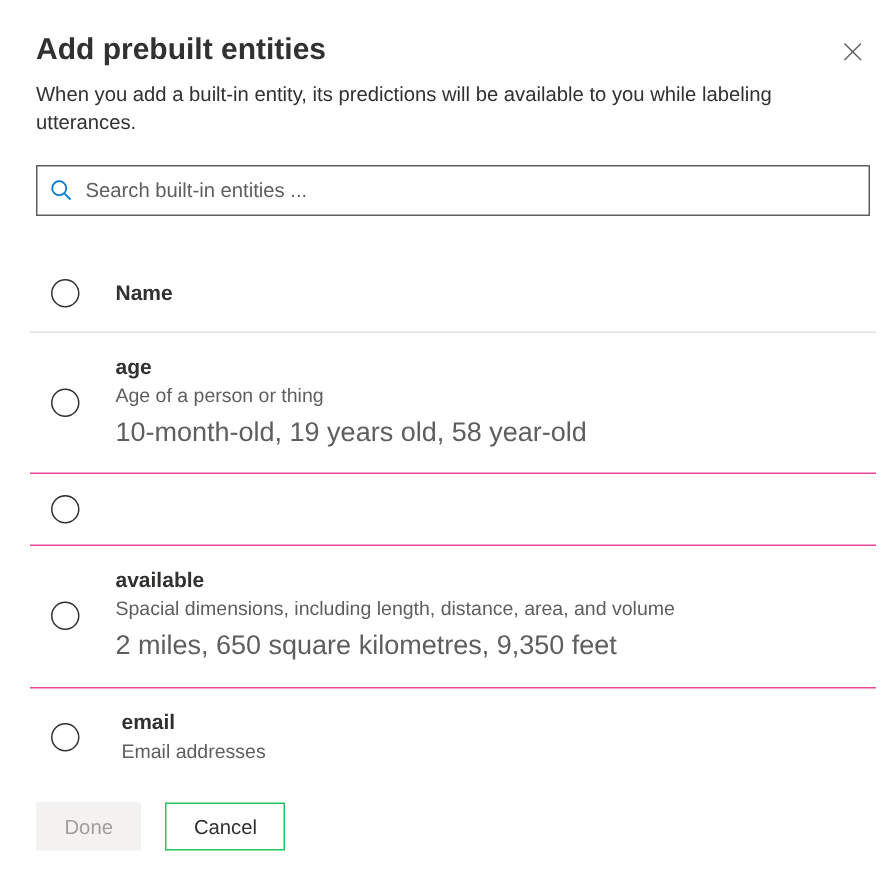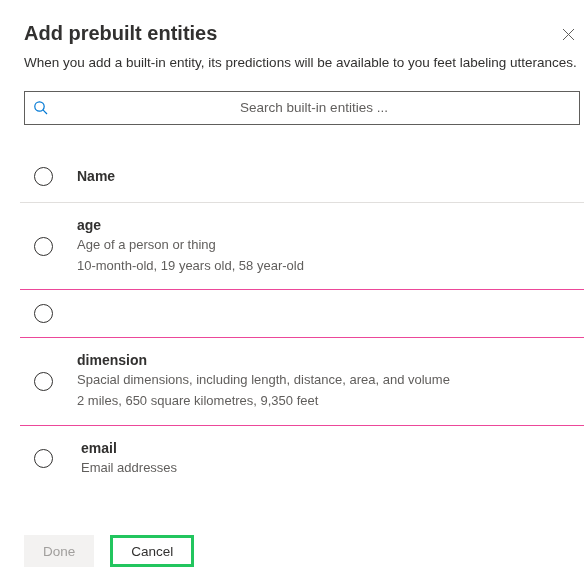--- a/index.html
+++ b/index.html
@@ -58,21 +58,20 @@
       display: flex;
       align-items: center;
     }
     .search-input {
       border: none;
       outline: none;
       flex: 1;
       font-size: 13.5px;
       color: #323130;
       background: transparent;
-      text-align: center;
     }
     .search-input::placeholder { color: #605e5c; }
     .list-wrap {
       flex: 1;
       overflow-y: scroll;
       border-top: none;
       margin-left: -4px;
       margin-right: -8px;
       padding-right: 4px;
     }
@@ -111,35 +110,35 @@
       font-size: 14px;
       font-weight: 600;
       color: #323130;
     }
     .entity-desc {
       font-size: 13px;
       color: #605e5c;
       line-height: 1.4;
     }
     .entity-examples {
-      font-size: 13px;
+      font-size: 18px;
       color: #605e5c;
       line-height: 1.4;
     }
     .footer {
       display: flex;
       gap: 16px;
       padding-top: 14px;
     }
     .btn {
       height: 32px;
       padding: 0 18px;
       font-size: 13.5px;
       cursor: pointer;
-      border: 3px solid #22c55e;
+      border: 1px solid #22c55e;
       background: #fff;
       color: #323130;
     }
     .btn-done {
       background: #f3f2f1;
       border: 1px solid #f3f2f1;
       color: #a19f9d;
       cursor: default;
     }
   </style>
@@ -149,21 +148,21 @@
 <div class="dialog">
   <div class="header-row">
     <h1 class="title">Add prebuilt entities</h1>
     <div class="close-btn">
       <svg width="13" height="13" viewBox="0 0 13 13">
           <line x1="1" y1="1" x2="12" y2="12" stroke="#605e5c" stroke-width="1"></line>
           <line x1="12" y1="1" x2="1" y2="12" stroke="#605e5c" stroke-width="1"></line>
         </svg>
     </div>
   </div>
-  <p class="description">When you add a built-in entity, its predictions will be available to you feet labeling utterances.</p>
+  <p class="description">When you add a built-in entity, its predictions will be available to you while labeling utterances.</p>
 
   <div class="search-box">
     <span class="search-icon">
       <svg width="16" height="16" viewBox="0 0 16 16" fill="none">
           <circle cx="6.5" cy="6.5" r="4.7" stroke="#0078d4" stroke-width="1.2"></circle>
           <line x1="10.2" y1="10.2" x2="14" y2="14" stroke="#0078d4" stroke-width="1.2"></line>
         </svg>
     </span>
     <input class="search-input" type="text" placeholder="Search built-in entities ..." style="">
   </div>
@@ -183,21 +182,21 @@
       </div>
     </div>
 
     <div class="entity-row">
       <div class="radio"></div>
     </div>
 
     <div class="entity-row">
       <div class="radio"></div>
       <div class="entity-body">
-        <div class="entity-name">dimension</div>
+        <div class="entity-name">available</div>
         <div class="entity-desc">Spacial dimensions, including length, distance, area, and volume</div>
         <div class="entity-examples">2 miles, 650 square kilometres, 9,350 feet</div>
       </div>
     </div>
 
     <div class="entity-row" style="border-bottom:none;gap:28px;">
       <div class="radio"></div>
       <div class="entity-body">
         <div class="entity-name">email</div>
         <div class="entity-desc">Email addresses</div>

